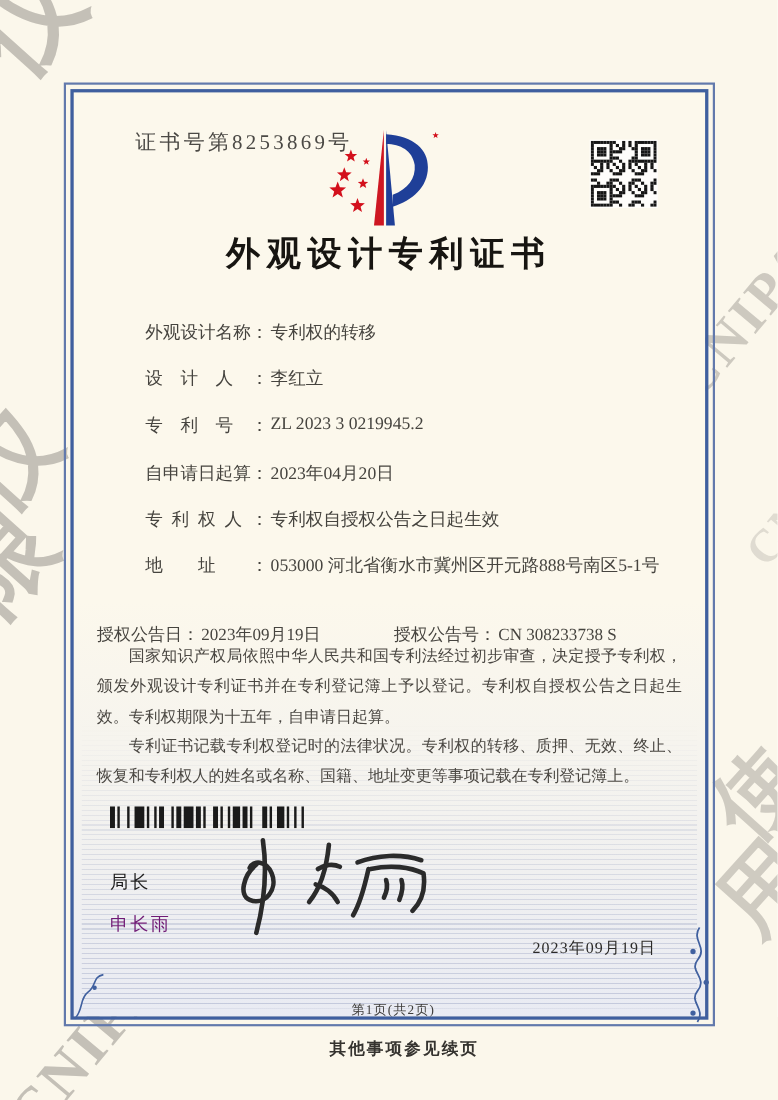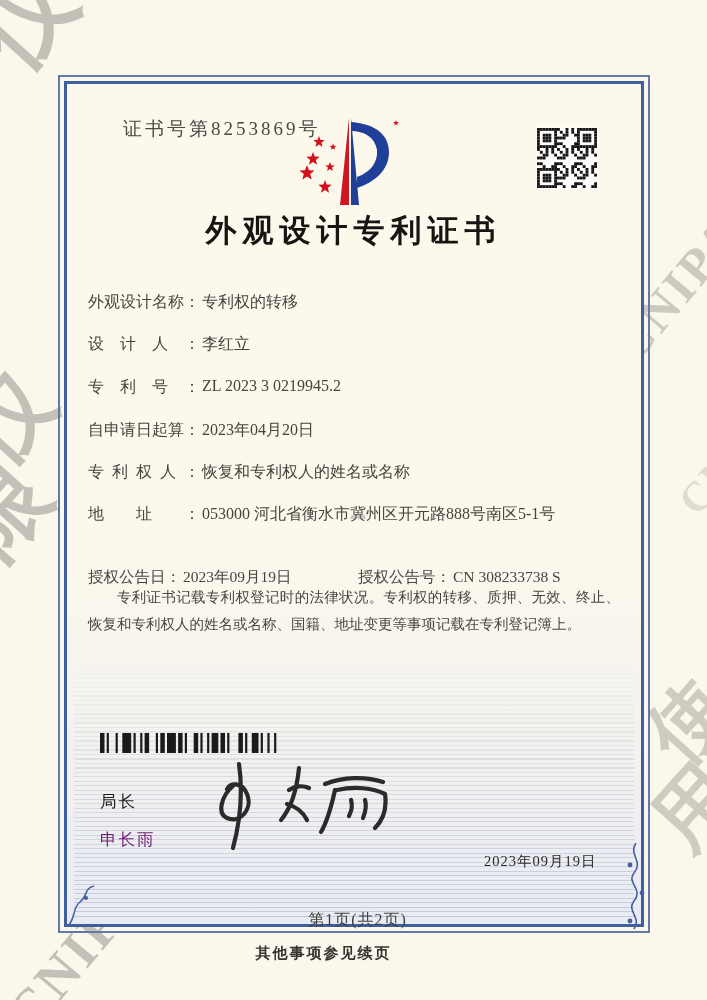--- a/index.html
+++ b/index.html
@@ -35,42 +35,42 @@
   }
   
   .abs{position:absolute;z-index:3;}
   .cert-no{left:95px;top:116px;font-size:19px;letter-spacing:3px;color:#4b4945;margin-left:28px;}
   .logo{left:285px;top:110px;}
   .qr{left:536px;top:127px;background:#fefdfb;padding:1px;}
   .title{left:59px;top:210px;width:589px;text-align:center;font-size:31px;
     font-weight:700;letter-spacing:6px;color:#171511;}
   .field-row{left:88px;width:540px;font-size:16px;color:#46443f;white-space:nowrap;}
   .row-label{display:inline-block;width:112px;text-align:justify;text-align-last:justify;
-    -moz-text-align-last:justify;vertical-align:top;}
+    -moz-text-align-last:justify;vertical-align:top;margin-left:44px;}
   .row-label::after{content:"："; }
   .row-value{margin-left:2px;}
   .r1{top:292px}.r2{top:334px}.r3{top:377px}.r4{top:420px}.r5{top:462px}.r6{top:504px}
   .r7{top:547px;font-size:15.5px;}
   .r7 .plain-label{display:inline-block;margin-top:20px;}
   .r7 .plain-label::after{content:"：";}
   .grant-no-cell{position:absolute;left:270px;top:0;white-space:nowrap;}
   .paras{left:88px;top:584px;width:532px;font-size:14.5px;line-height:1.88;
     text-align:justify;color:#4a4742;}
   .paras p{margin:0;text-indent:2em;}
   .barcode{left:100px;top:733px;}
   .signature{left:203px;top:756px;}
   .signer-title{left:100px;top:791px;font-family:"Liberation Sans","DejaVu Sans",sans-serif;
     font-size:16.5px;letter-spacing:2px;color:#1d1d1d;}
   .signer-name{left:100px;top:829px;font-family:"Liberation Sans","DejaVu Sans",sans-serif;
     font-size:16.5px;letter-spacing:2px;color:#701a75;}
   .issue-date{left:484px;top:852px;font-size:14.5px;letter-spacing:1px;color:#2b2a28;}
-  .page-no{left:59px;top:910px;width:597px;text-align:center;font-size:16px;
+  .page-no{left:59px;top:910px;width:597px;text-align:center;font-size:12px;
     letter-spacing:1px;color:#3f3e3c;}
   .cont-note{left:0;top:944px;width:647px;text-align:center;font-size:15px;
-    letter-spacing:2px;font-weight:600;color:#35332f;}
+    letter-spacing:2px;font-weight:600;color:#35332f;padding-left:44px;}
   .flourish-br{left:620px;top:843px;}
   .flourish-bl{left:66px;top:884px;}
 </style>
 </head>
 <body>
 
 <div class="page">
 
   <div class="wm wm1">仅</div>
   <div class="wm wm2">限</div>
@@ -327,33 +327,34 @@
   <div class="abs field-row r2">
     <span class="row-label">设计人</span><span class="row-value">李红立</span>
   </div>
   <div class="abs field-row r3">
     <span class="row-label">专利号</span><span class="row-value">ZL 2023 3 0219945.2</span>
   </div>
   <div class="abs field-row r4">
     <span class="row-label">自申请日起算</span><span class="row-value">2023年04月20日</span>
   </div>
   <div class="abs field-row r5">
-    <span class="row-label">专利权人</span><span class="row-value">恢复和专利权人的姓名或名称</span>
+    <span class="row-label">专利权人</span><span class="row-value">专利权自授权公告之日起生效</span>
   </div>
   <div class="abs field-row r6">
     <span class="row-label">地址</span><span class="row-value">053000 河北省衡水市冀州区开元路888号南区5-1号</span>
   </div>
   <div class="abs field-row r7">
     <span class="plain-label">授权公告日</span><span class="row-value">2023年09月19日</span>
     <span class="grant-no-cell">
       <span class="plain-label">授权公告号</span><span class="row-value">CN 308233738 S</span>
     </span>
   </div>
 
   <div class="abs paras">
+    <p>国家知识产权局依照中华人民共和国专利法经过初步审查，决定授予专利权，颁发外观设计专利证书并在专利登记簿上予以登记。专利权自授权公告之日起生效。专利权期限为十五年，自申请日起算。</p>
     <p>专利证书记载专利权登记时的法律状况。专利权的转移、质押、无效、终止、恢复和专利权人的姓名或名称、国籍、地址变更等事项记载在专利登记簿上。</p>
   </div>
 
   <svg class="abs barcode" id="barcode" width="183" height="20" viewBox="0 0 183 20">
     <g id="barcode-bars" fill="#1a1a1a">
         <rect x="0.0" y="0" width="4.5" height="20"></rect>
         <rect x="6.7" y="0" width="2.2" height="20"></rect>
         <rect x="15.6" y="0" width="2.2" height="20"></rect>
         <rect x="22.3" y="0" width="8.9" height="20"></rect>
         <rect x="33.5" y="0" width="2.2" height="20"></rect>

